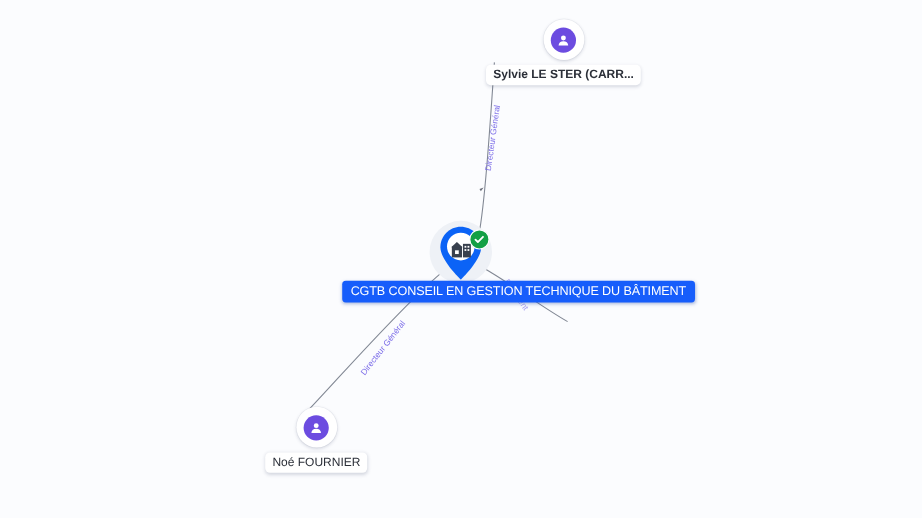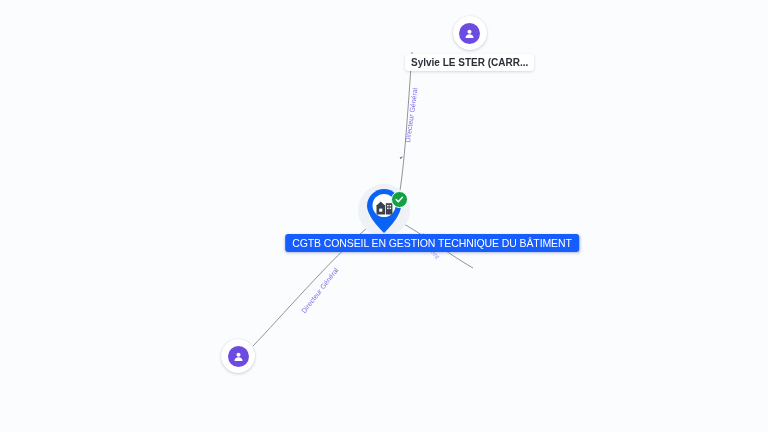--- a/index.html
+++ b/index.html
@@ -214,15 +214,16 @@
     <div class="avatar-wrap">
       <div class="avatar-ring">
         <div class="avatar-disc">
           <svg viewBox="0 0 14 14" width="11" height="11">
             <circle cx="7" cy="4.7" r="2.6" fill="#ffffff"></circle>
             <path d="M1.9 12.6 C1.9 9.6 4.2 8.1 7 8.1 C9.8 8.1 12.1 9.6 12.1 12.6 Z" fill="#ffffff"></path>
           </svg>
         </div>
       </div>
     </div>
+    <div class="node-label">Noé FOURNIER</div>
   </div>
 
 </div>
 
 </body></html>

